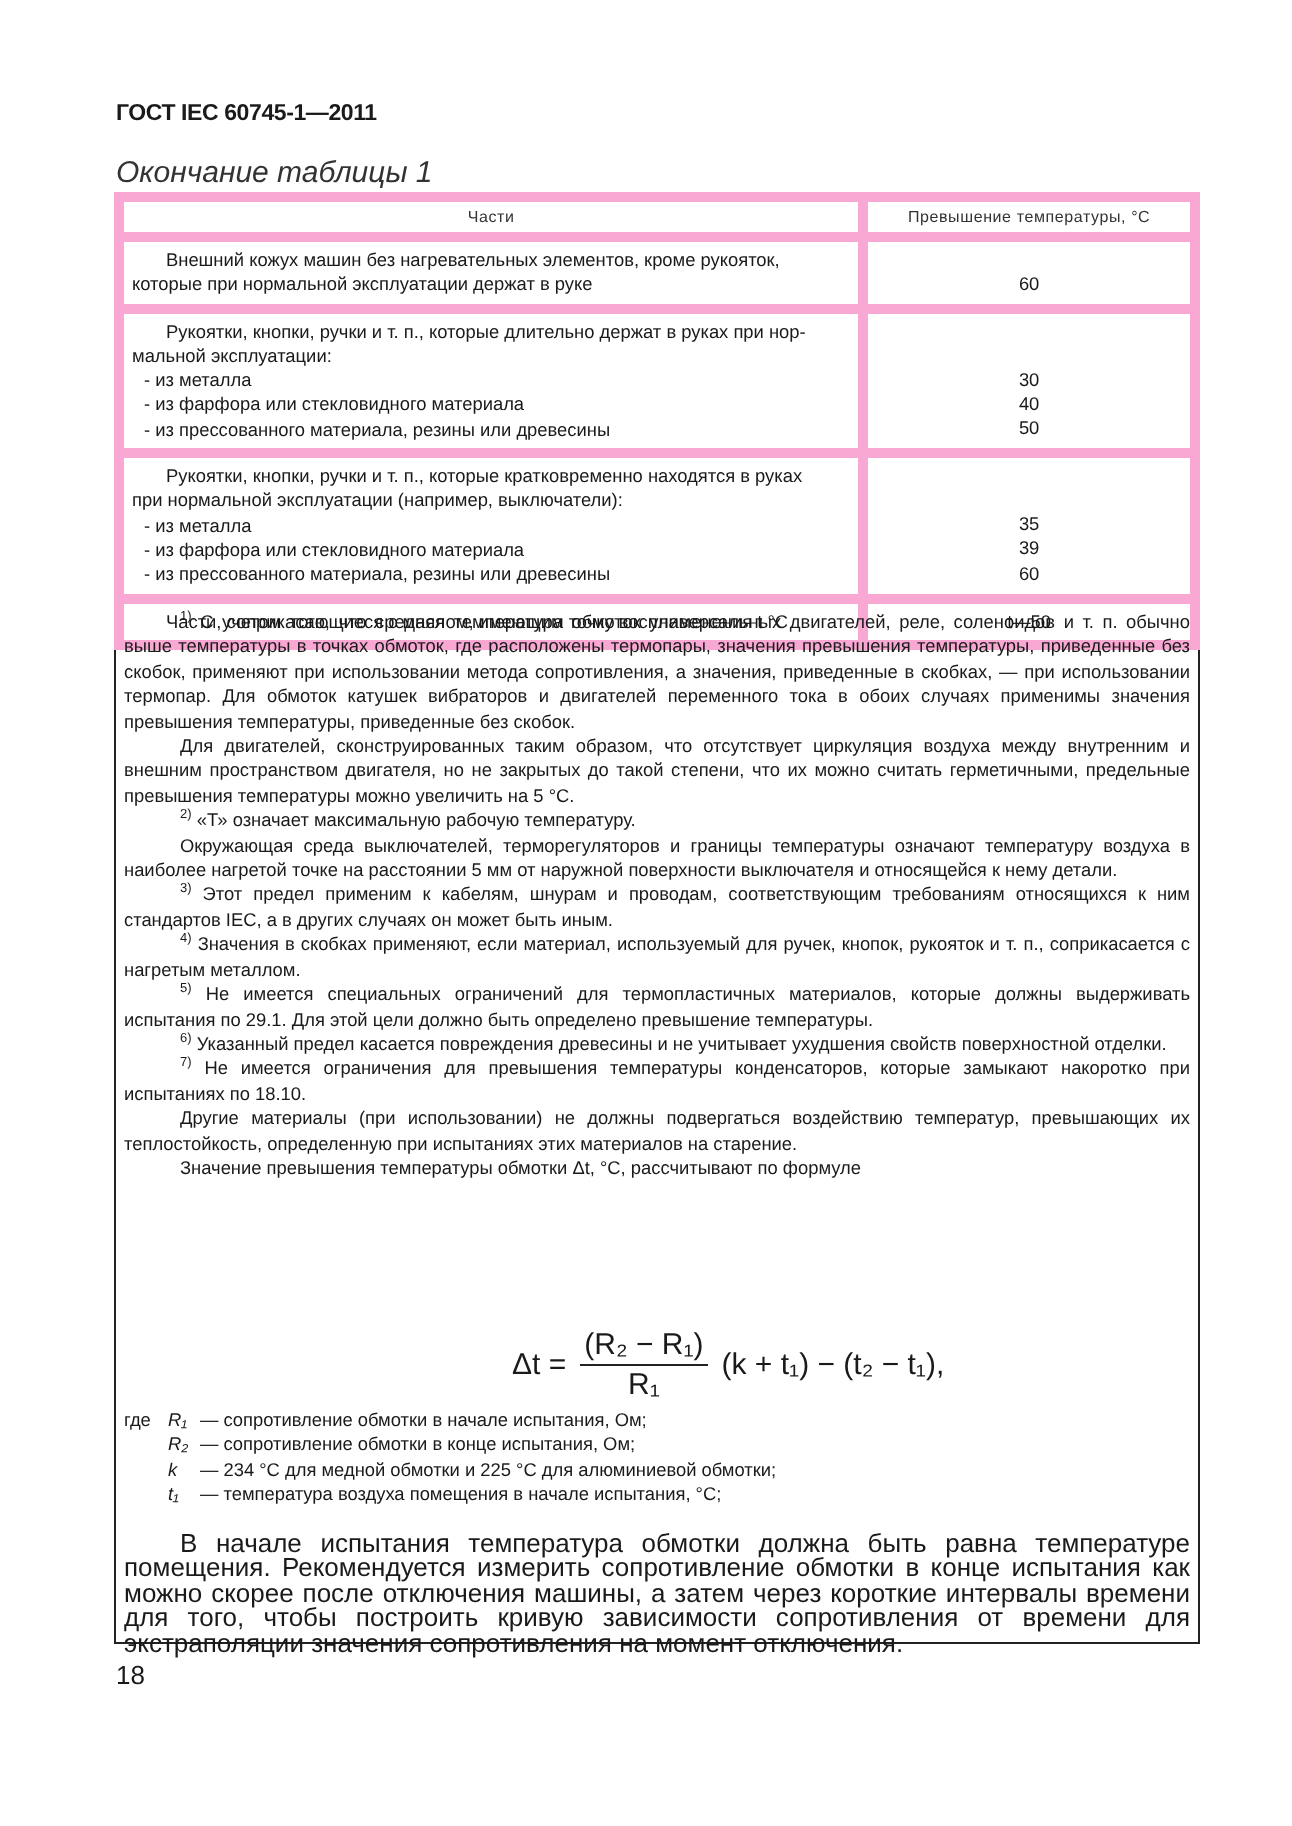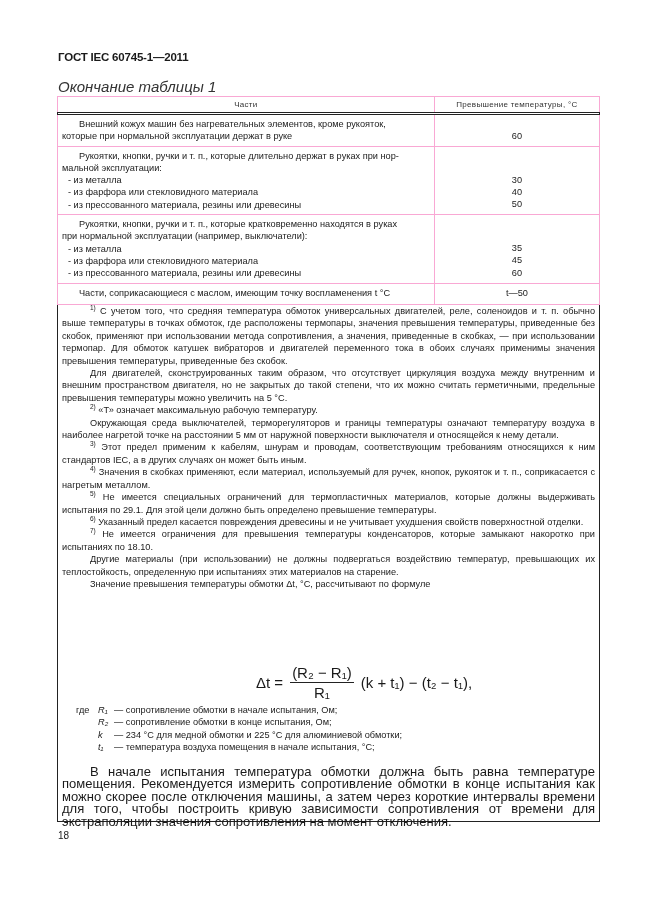--- a/index.html
+++ b/index.html
@@ -2,43 +2,43 @@
 <html><head>
 <meta charset="utf-8">
 <style>
   html, body { margin: 0; padding: 0; background: #ffffff; }
   body { width: 646px; height: 913px; position: relative; overflow: hidden;
          font-family: "Liberation Sans", sans-serif; color: #1a1a1a; }
   .doc-header { position: absolute; left: 58px; top: 51px; font-size: 11.5px; font-weight: bold; letter-spacing: -0.2px; }
   .table-caption { position: absolute; left: 58px; top: 78px; font-size: 15px; font-style: italic; color: #333; }
   .frame { position: absolute; left: 57px; top: 96px; width: 543px; height: 726px; border: 1px solid #222; box-sizing: border-box; }
   table.main { position: absolute; left: 57px; top: 96px; width: 543px; border-collapse: collapse; font-size: 9.2px; }
-  table.main td, table.main th { border: 1px solid #f9a8d4; padding: 0; vertical-align: top; }
+  table.main td, table.main th { border: 5px solid #f9a8d4; padding: 0; vertical-align: top; }
   table.main th { font-weight: normal; font-size: 8px; color: #333; height: 15px; vertical-align: middle; letter-spacing: 0.3px; border-bottom: 3px double #222; }
   .c1 { width: 378px; }
   .c2 { width: 165px; text-align: center; margin-left: 40px; }
   .cell-lines { padding: 3px 4px 3px 4px; line-height: 12.3px; }
   .indent { text-indent: 17px; }
   .item { padding-left: 6px; }
   .vals { padding-top: 3px; line-height: 12.3px; }
   .footnotes { position: absolute; left: 62px; top: 305px; width: 533px; font-size: 9.2px; line-height: 12.4px; text-align: justify; }
   .footnotes p { margin: 0; }
   .footnotes .para { text-indent: 28px; }
   sup { font-size: 6.5px; line-height: 0; vertical-align: 4px; }
   .formula { position: absolute; left: 256px; top: 664px; font-size: 15px; font-style: normal; display: flex; align-items: center; gap: 3px; }
   .frac { display: inline-flex; flex-direction: column; align-items: center; margin: 0 4px; }
   .frac .num { border-bottom: 1px solid #222; padding: 0 2px 1px; }
   .frac .den { padding-top: 1px; }
-  .legend { position: absolute; left: 76px; top: 704px; width: 533px; font-size: 9.2px; line-height: 12.4px; }
+  .legend { position: absolute; left: 62px; top: 704px; width: 533px; font-size: 9.2px; line-height: 12.4px; }
   .legend .row { display: flex; }
   .legend .lead { width: 22px; }
   .legend .sym { width: 16px; font-style: italic; }
   .tail { position: absolute; left: 62px; top: 766px; width: 533px; font-size: 13px; line-height: 12.4px; text-align: justify; }
   .tail p { margin: 0; text-indent: 28px; }
-  .page-num { position: absolute; left: 58px; top: 830px; font-size: 10px; }
+  .page-num { position: absolute; left: 58px; top: 830px; font-size: 13px; }
 </style>
 </head>
 <body>
 
 <div class="doc-header">ГОСТ IEC 60745-1—2011</div>
 <div class="table-caption">Окончание таблицы 1</div>
 
 <div class="frame"></div>
 
 <table class="main">
@@ -85,21 +85,21 @@
       <div class="indent">Рукоятки, кнопки, ручки и т. п., которые кратковременно находятся в руках</div>
       <div>при нормальной эксплуатации (например, выключатели):</div>
       <div class="item">- из металла</div>
       <div class="item">- из фарфора или стекловидного материала</div>
       <div class="item">- из прессованного материала, резины или древесины</div>
     </div>
         </td>
     <td class="c2">
           <div class="vals" style="padding-top:27px">
       <div>35</div>
-      <div>45</div>
+      <div>39</div>
       <div>60</div>
     </div>
         </td>
   </tr>
   <tr style="height:21px">
     <td class="c1">
           <div class="cell-lines">
       <div class="indent">Части, соприкасающиеся с маслом, имеющим точку воспламенения t °C</div>
     </div>
         </td>

